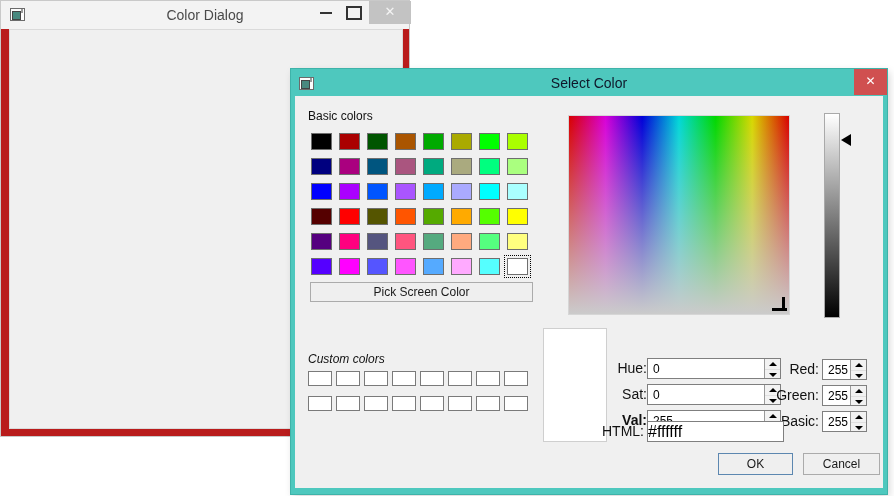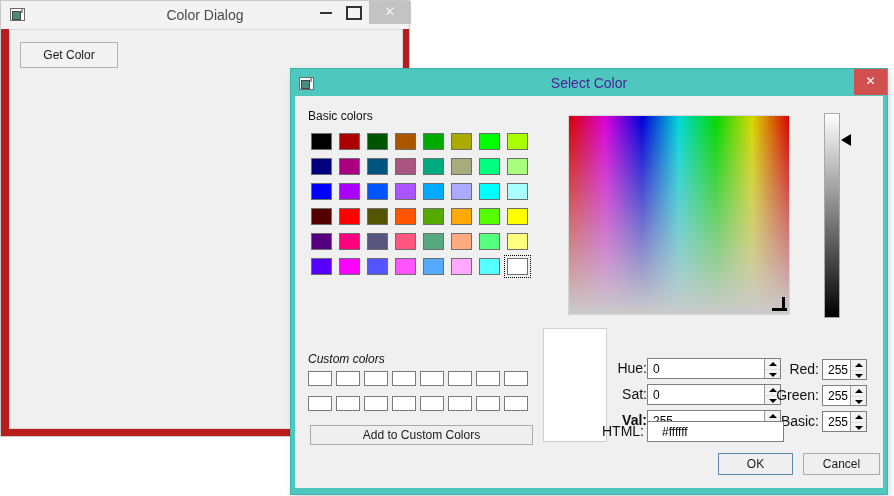--- a/index.html
+++ b/index.html
@@ -27,21 +27,21 @@
   #main-panel { position:absolute; left:8px; top:28px; width:394px; height:400px;
     background:#f0f0f0; border:1px solid #dadada; }
   #get-color-btn { position:absolute; left:19px; top:41px; width:98px; height:26px;
     background:#f2f2f2; border:1px solid #b2b2b2; font-size:12px; color:#1a1a1a;
     text-align:center; line-height:24px; }
 
   
   #dialog { position:absolute; left:291px; top:69px; width:596px; height:425px;
     background:var(--accent,#4ec8be); box-shadow:2px 3px 8px rgba(0,0,0,0.18); outline:1px solid #3eb3a9; }
   #dlg-titlebar { position:absolute; left:0; top:0; width:100%; height:27px; }
-  #dlg-title { position:absolute; left:0; top:6px; width:100%; text-align:center; font-size:14px; color:#4c1d95; }
+  #dlg-title { position:absolute; left:0; top:6px; width:100%; text-align:center; font-size:14px; color:#0f172a; }
   #dlg-icon { left:8px; top:8px; }
   #dlg-close { position:absolute; right:0px; top:0px; width:33px; height:26px; background:var(--closered,#d05050);
     color:#fff; font-size:12px; text-align:center; line-height:25px; }
   #dlg-content { position:absolute; left:4px; top:27px; width:588px; height:392px; background:#f0f0f0; }
 
   
   .section-label { position:absolute; font-size:12px; color:#111; }
   #basic-label { left:13px; top:13px; }
   #basic-grid { position:absolute; left:16px; top:37px; width:217px;
     display:grid; grid-template-columns:repeat(8,21px); grid-auto-rows:17px; column-gap:7px; row-gap:8px; }
@@ -80,41 +80,40 @@
   .spin-up { top:0; } .spin-down { bottom:0; border-top:1px solid #e0e0e0; }
   .spin-up::after { content:""; position:absolute; left:4px; top:3px; width:0; height:0;
     border-left:4px solid transparent; border-right:4px solid transparent; border-bottom:4px solid #000; }
   .spin-down::after { content:""; position:absolute; left:4px; top:3px; width:0; height:0;
     border-left:4px solid transparent; border-right:4px solid transparent; border-top:4px solid #000; }
 
   .hsv-box { left:352px; width:134px; }
   .rgb-box { left:527px; width:45px; }
   #html-input { position:absolute; left:352px; top:325px; width:137px; height:21px;
     background:#fff; border:1px solid #7f7f7f; }
-  #html-input input { width:100%; height:100%; border:none; outline:none; font-size:12px;
-    font-family:"Liberation Sans",sans-serif; padding-left:14px; background:transparent; }
+  #html-input input { width:100%; height:100%; border:none; outline:none; font-size:16px;
+    font-family:"Liberation Sans",sans-serif; padding-left:0; background:transparent; }
 
   #ok-btn { left:423px; top:357px; width:75px; height:22px; line-height:20px; border:1px solid #5c87b0; }
   #cancel-btn { left:508px; top:357px; width:77px; height:22px; line-height:20px; }
 </style>
 </head>
 <body>
 
 <div id="stage">
 
   <div id="main-window">
     <div id="main-titlebar">
       <div class="app-icon"></div>
       <div id="main-title">Color Dialog</div>
       <div id="main-min"></div>
       <div id="main-max"></div>
       <div id="main-close">✕</div>
     </div>
     <div id="main-panel"></div>
-    <div id="get-color-btn">Get Color</div>
   </div>
 
   <div id="dialog">
     <div id="dlg-titlebar">
       <div class="app-icon" id="dlg-icon"></div>
       <div id="dlg-title">Select Color</div>
       <div id="dlg-close">✕</div>
     </div>
 
     <div id="dlg-content">
@@ -163,40 +162,40 @@
           <div class="swatch" style="background: rgb(255, 255, 127);"></div>
           <div class="swatch" style="background: rgb(85, 0, 255);"></div>
           <div class="swatch" style="background: rgb(255, 0, 255);"></div>
           <div class="swatch" style="background: rgb(85, 85, 255);"></div>
           <div class="swatch" style="background: rgb(255, 85, 255);"></div>
           <div class="swatch" style="background: rgb(85, 170, 255);"></div>
           <div class="swatch" style="background: rgb(255, 170, 255);"></div>
           <div class="swatch" style="background: rgb(85, 255, 255);"></div>
           <div class="swatch selected" style="background: rgb(255, 255, 255);"></div>
         </div>
+      <div class="dlg-btn" id="pick-screen-btn">Pick Screen Color</div>
       <div class="section-label" id="custom-label">Custom colors</div>
       <div id="custom-grid">
           <div class="cswatch" style="background: rgb(255, 255, 255);"></div>
           <div class="cswatch" style="background: rgb(255, 255, 255);"></div>
           <div class="cswatch" style="background: rgb(255, 255, 255);"></div>
           <div class="cswatch" style="background: rgb(255, 255, 255);"></div>
           <div class="cswatch" style="background: rgb(255, 255, 255);"></div>
           <div class="cswatch" style="background: rgb(255, 255, 255);"></div>
           <div class="cswatch" style="background: rgb(255, 255, 255);"></div>
           <div class="cswatch" style="background: rgb(255, 255, 255);"></div>
           <div class="cswatch" style="background: rgb(255, 255, 255);"></div>
           <div class="cswatch" style="background: rgb(255, 255, 255);"></div>
           <div class="cswatch" style="background: rgb(255, 255, 255);"></div>
           <div class="cswatch" style="background: rgb(255, 255, 255);"></div>
           <div class="cswatch" style="background: rgb(255, 255, 255);"></div>
           <div class="cswatch" style="background: rgb(255, 255, 255);"></div>
           <div class="cswatch" style="background: rgb(255, 255, 255);"></div>
           <div class="cswatch" style="background: rgb(255, 255, 255);"></div>
         </div>
-      <div class="dlg-btn" id="add-custom-btn">Add to Custom Colors</div>
 
       <div id="gradient">
         <div id="grad-cursor-h"></div>
         <div id="grad-cursor-v"></div>
       </div>
       <div id="value-slider"></div>
       <div id="value-arrow"></div>
 
       <div id="color-preview" style="background: rgb(255, 255, 255);"></div>
 

